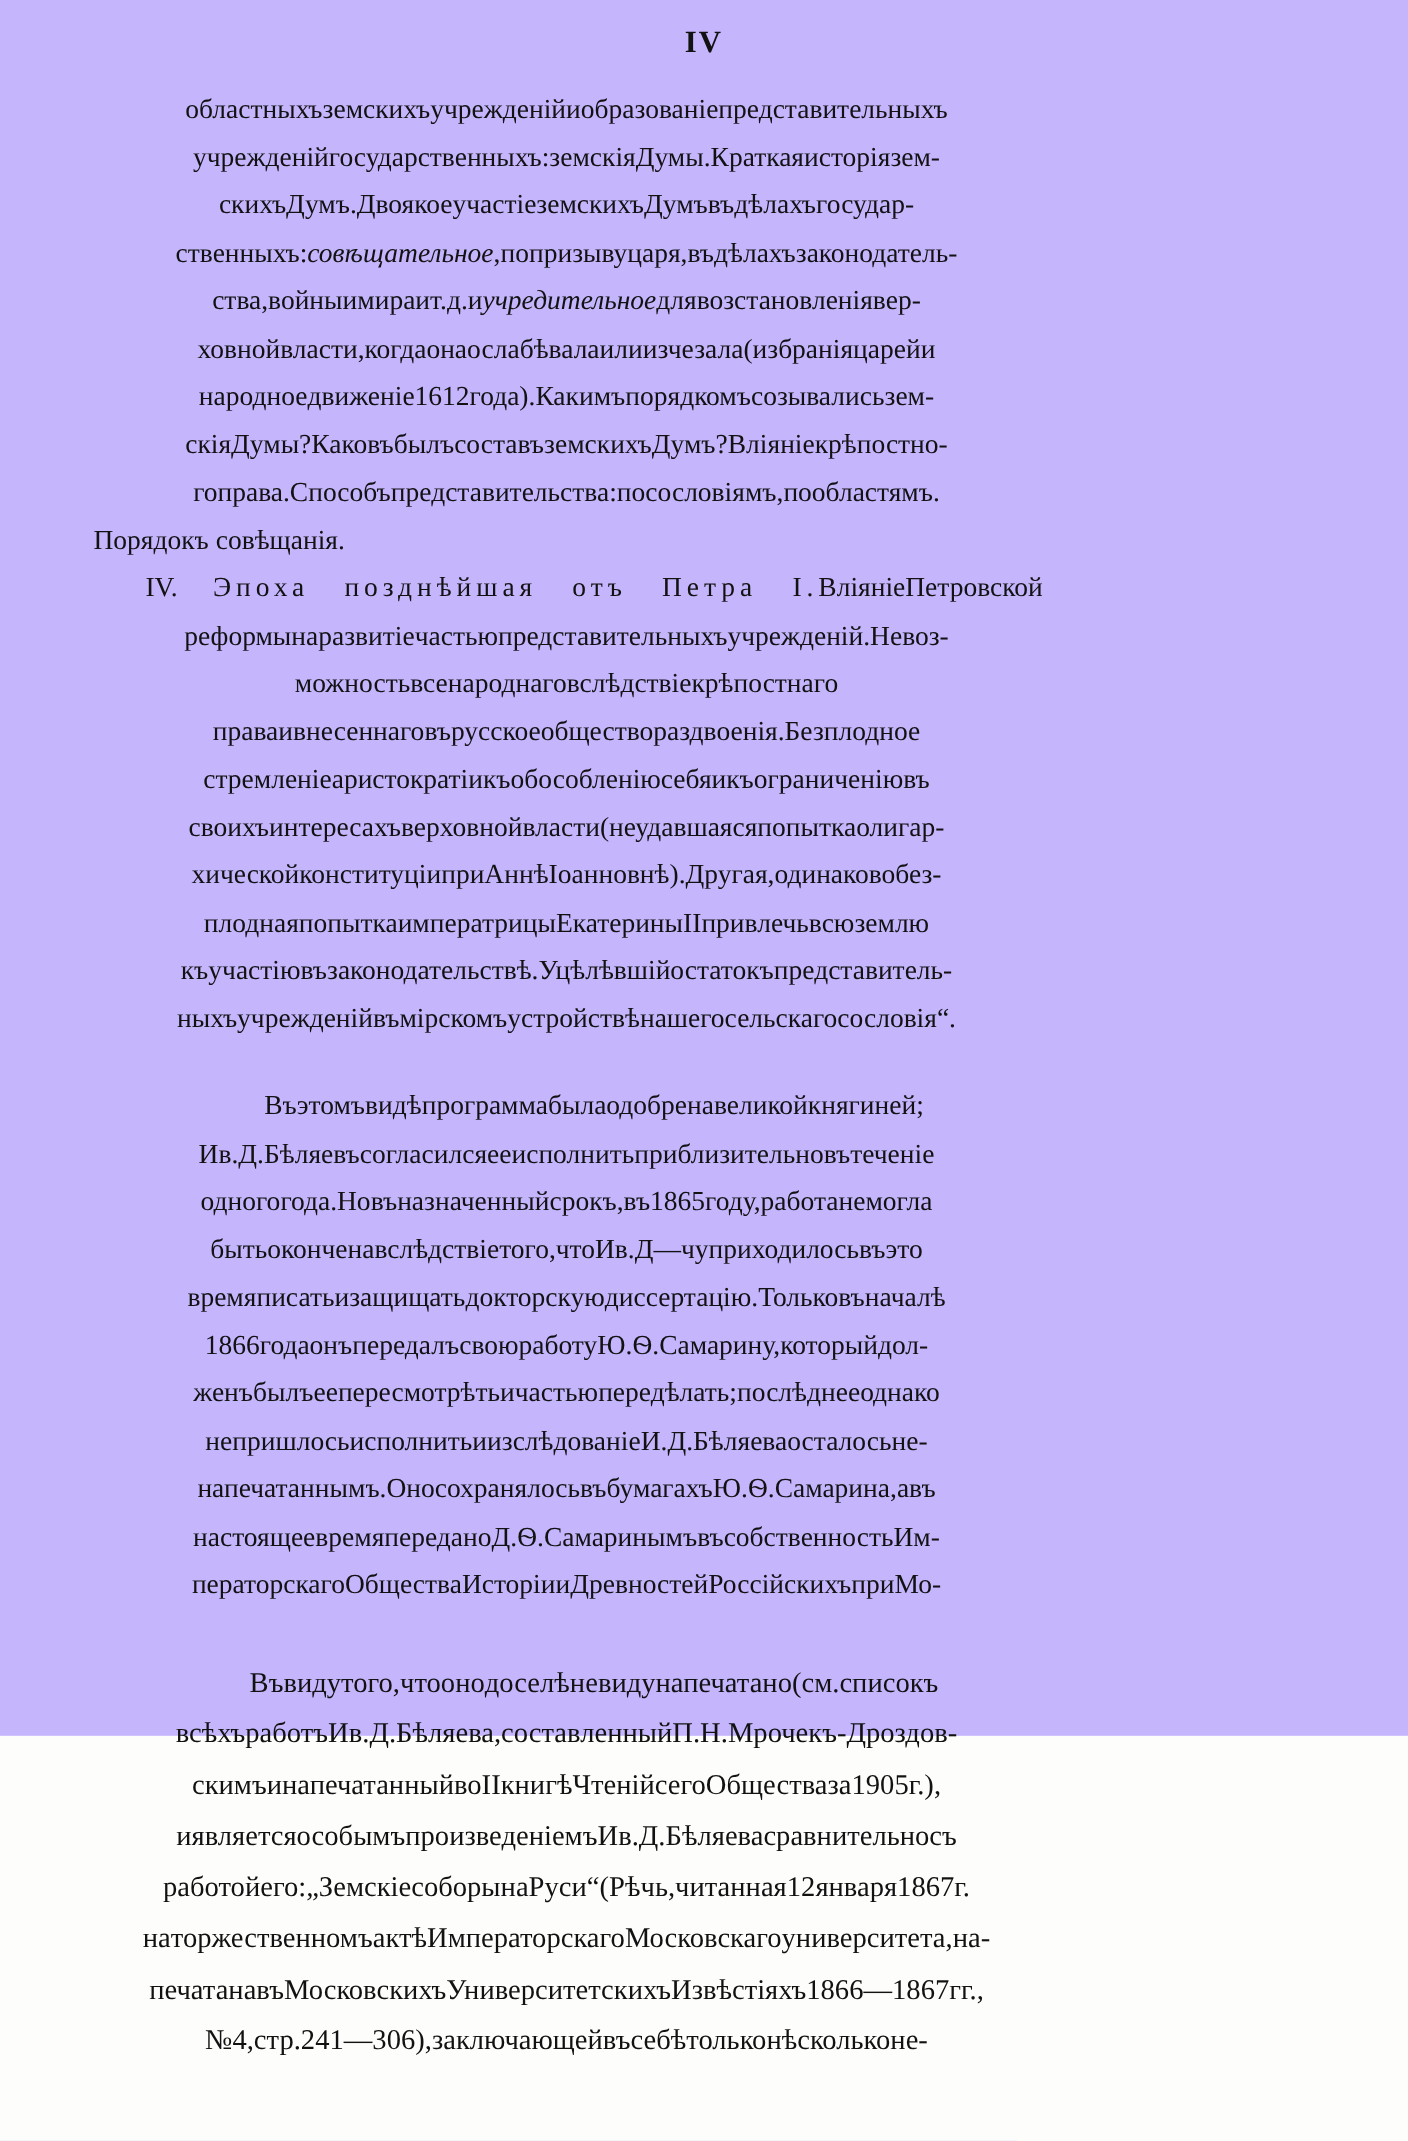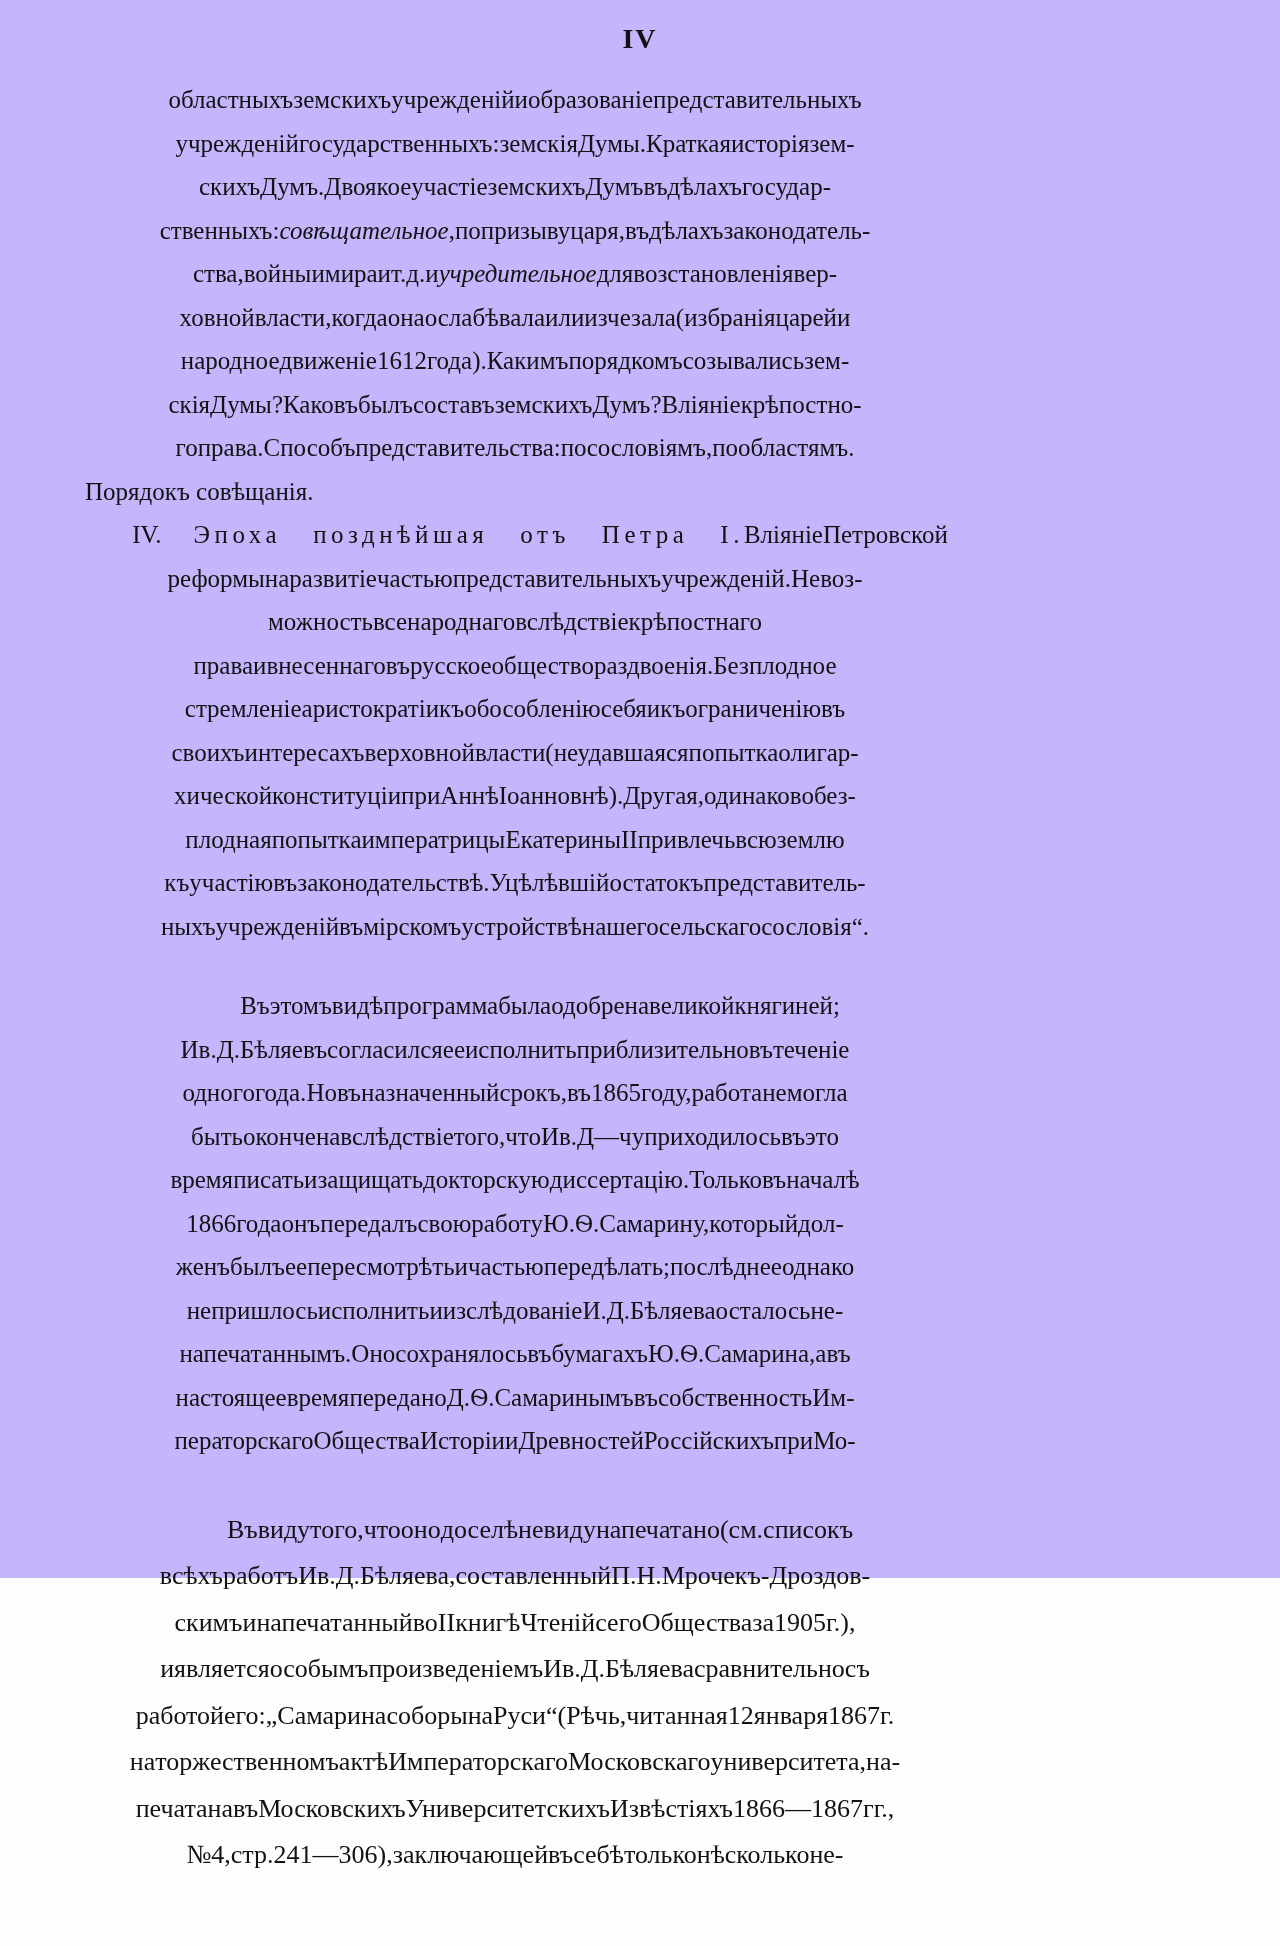--- a/index.html
+++ b/index.html
@@ -427,21 +427,21 @@
           <span class="w">произведеніемъ</span>
           <span class="w">Ив.</span>
           <span class="w">Д.</span>
           <span class="w">Бѣляева</span>
           <span class="w">сравнительно</span>
           <span class="w">съ</span>
         </div>
         <div class="line just">
           <span class="w">работой</span>
           <span class="w">его:</span>
-          <span class="w">„Самарина</span>
+          <span class="w">„Земскіе</span>
           <span class="w">соборы</span>
           <span class="w">на</span>
           <span class="w">Руси“</span>
           <span class="w">(Рѣчь,</span>
           <span class="w">читанная</span>
           <span class="w">12</span>
           <span class="w">января</span>
           <span class="w">1867</span>
           <span class="w">г.</span>
         </div>

